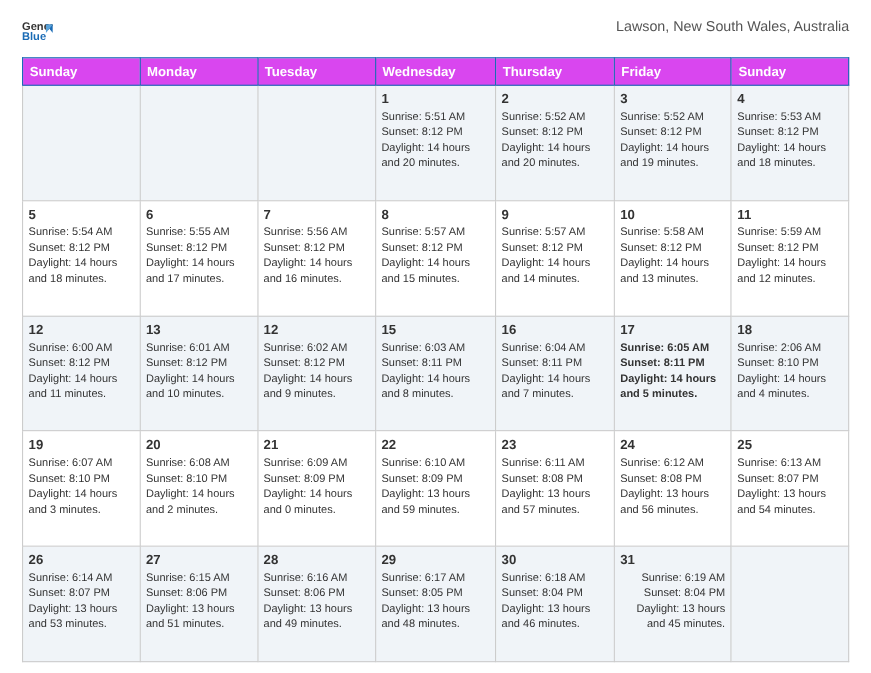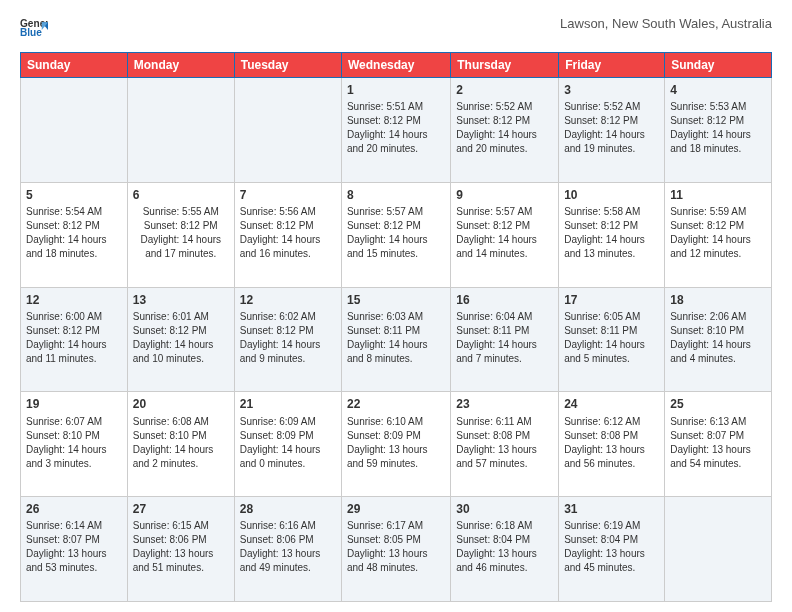--- a/index.html
+++ b/index.html
@@ -44,21 +44,21 @@
     .location {
       font-size: 13px;
       color: #555;
     }
     .calendar {
       width: 100%;
       border-collapse: collapse;
       flex: 1;
     }
     .calendar thead tr th {
-      background-color: #ef4444;
+      background-color: #d946ef;
       color: #fff;
       font-size: 12px;
       font-weight: bold;
       padding: 5px 6px;
       text-align: left;
       border: 1px solid #1a6bb5;
     }
     .calendar tbody tr td {
       vertical-align: top;
       border: 1px solid #ccc;
@@ -157,21 +157,21 @@
         <tr class="normal-row">
           <td>
             <span class="day-number">5</span>
             <div class="day-info" style="white-space: pre-line;">Sunrise: 5:54 AM
 Sunset: 8:12 PM
 Daylight: 14 hours
 and 18 minutes.</div>
           </td>
           <td>
             <span class="day-number">6</span>
-            <div class="day-info" style="white-space: pre-line; text-align: center;">Sunrise: 5:55 AM
+            <div class="day-info" style="white-space: pre-line;">Sunrise: 5:55 AM
 Sunset: 8:12 PM
 Daylight: 14 hours
 and 17 minutes.</div>
           </td>
           <td>
             <span class="day-number">7</span>
             <div class="day-info" style="white-space: pre-line;">Sunrise: 5:56 AM
 Sunset: 8:12 PM
 Daylight: 14 hours
 and 16 minutes.</div>
@@ -236,21 +236,21 @@
           </td>
           <td>
             <span class="day-number">16</span>
             <div class="day-info" style="white-space: pre-line;">Sunrise: 6:04 AM
 Sunset: 8:11 PM
 Daylight: 14 hours
 and 7 minutes.</div>
           </td>
           <td>
             <span class="day-number">17</span>
-            <div class="day-info" style="white-space: pre-line;">Sunrise: 6:05 AM
+            <div class="day-info" style="white-space: pre-line; font-weight: bold;">Sunrise: 6:05 AM
 Sunset: 8:11 PM
 Daylight: 14 hours
 and 5 minutes.</div>
           </td>
           <td>
             <span class="day-number">18</span>
             <div class="day-info" style="white-space: pre-line;">Sunrise: 2:06 AM
 Sunset: 8:10 PM
 Daylight: 14 hours
 and 4 minutes.</div>
@@ -338,21 +338,21 @@
           </td>
           <td>
             <span class="day-number">30</span>
             <div class="day-info" style="white-space: pre-line;">Sunrise: 6:18 AM
 Sunset: 8:04 PM
 Daylight: 13 hours
 and 46 minutes.</div>
           </td>
           <td>
             <span class="day-number">31</span>
-            <div class="day-info" style="white-space: pre-line;">Sunrise: 6:19 AM
+            <div class="day-info" style="white-space: pre-line; text-align: right;">Sunrise: 6:19 AM
 Sunset: 8:04 PM
 Daylight: 13 hours
 and 45 minutes.</div>
           </td>
           <td class="empty"></td>
         </tr>
       </tbody>
   </table>
 </div>
 

